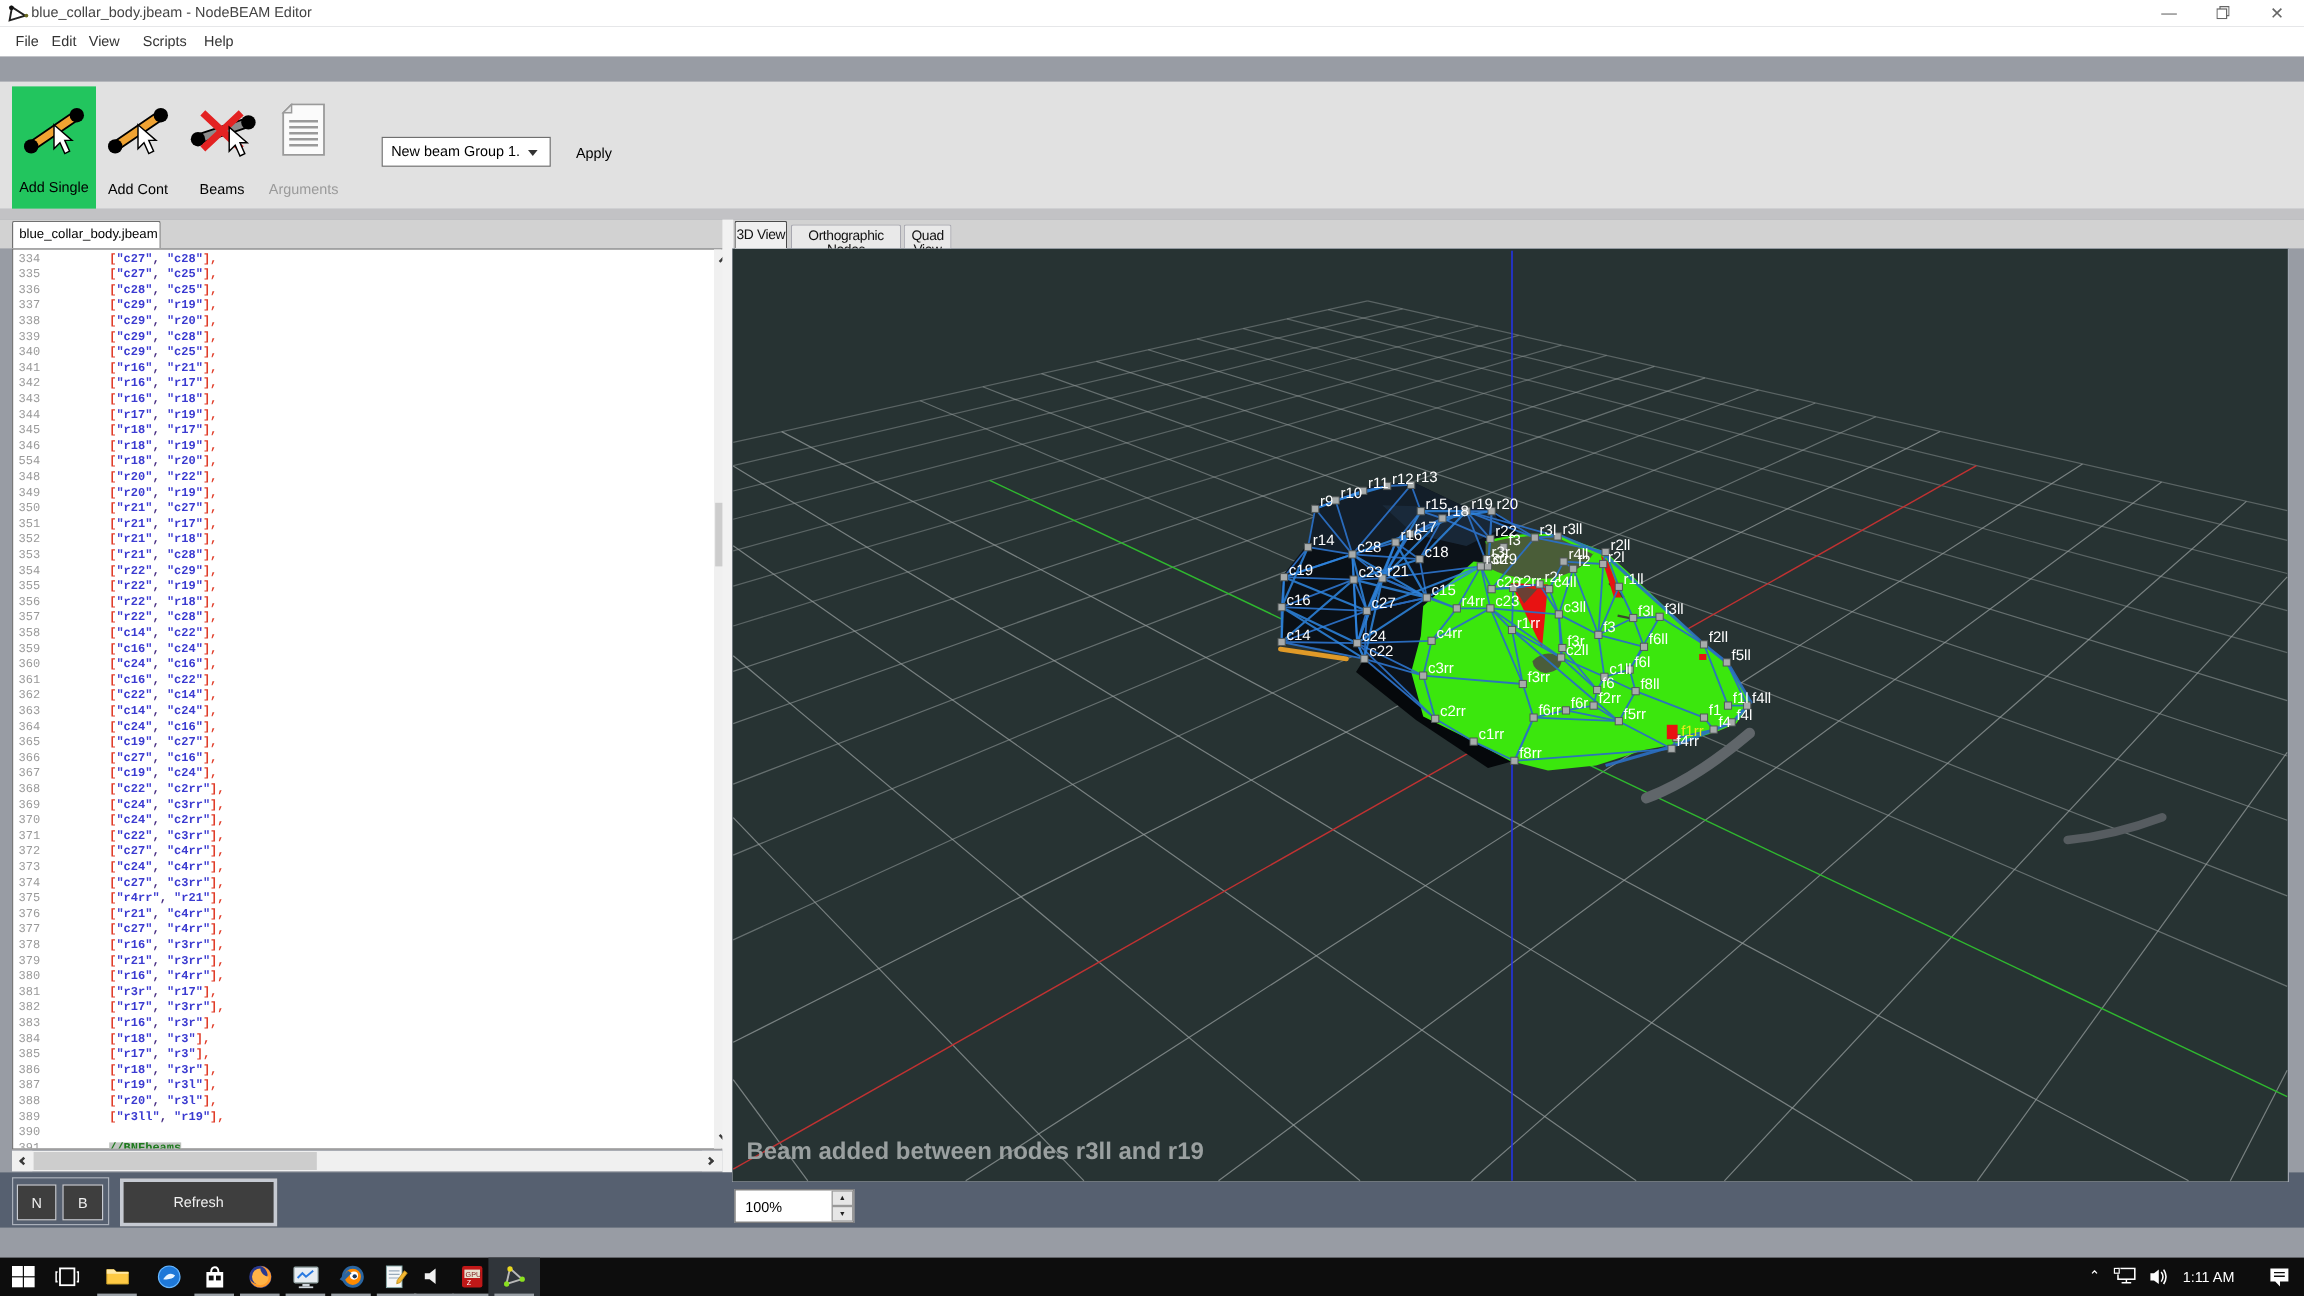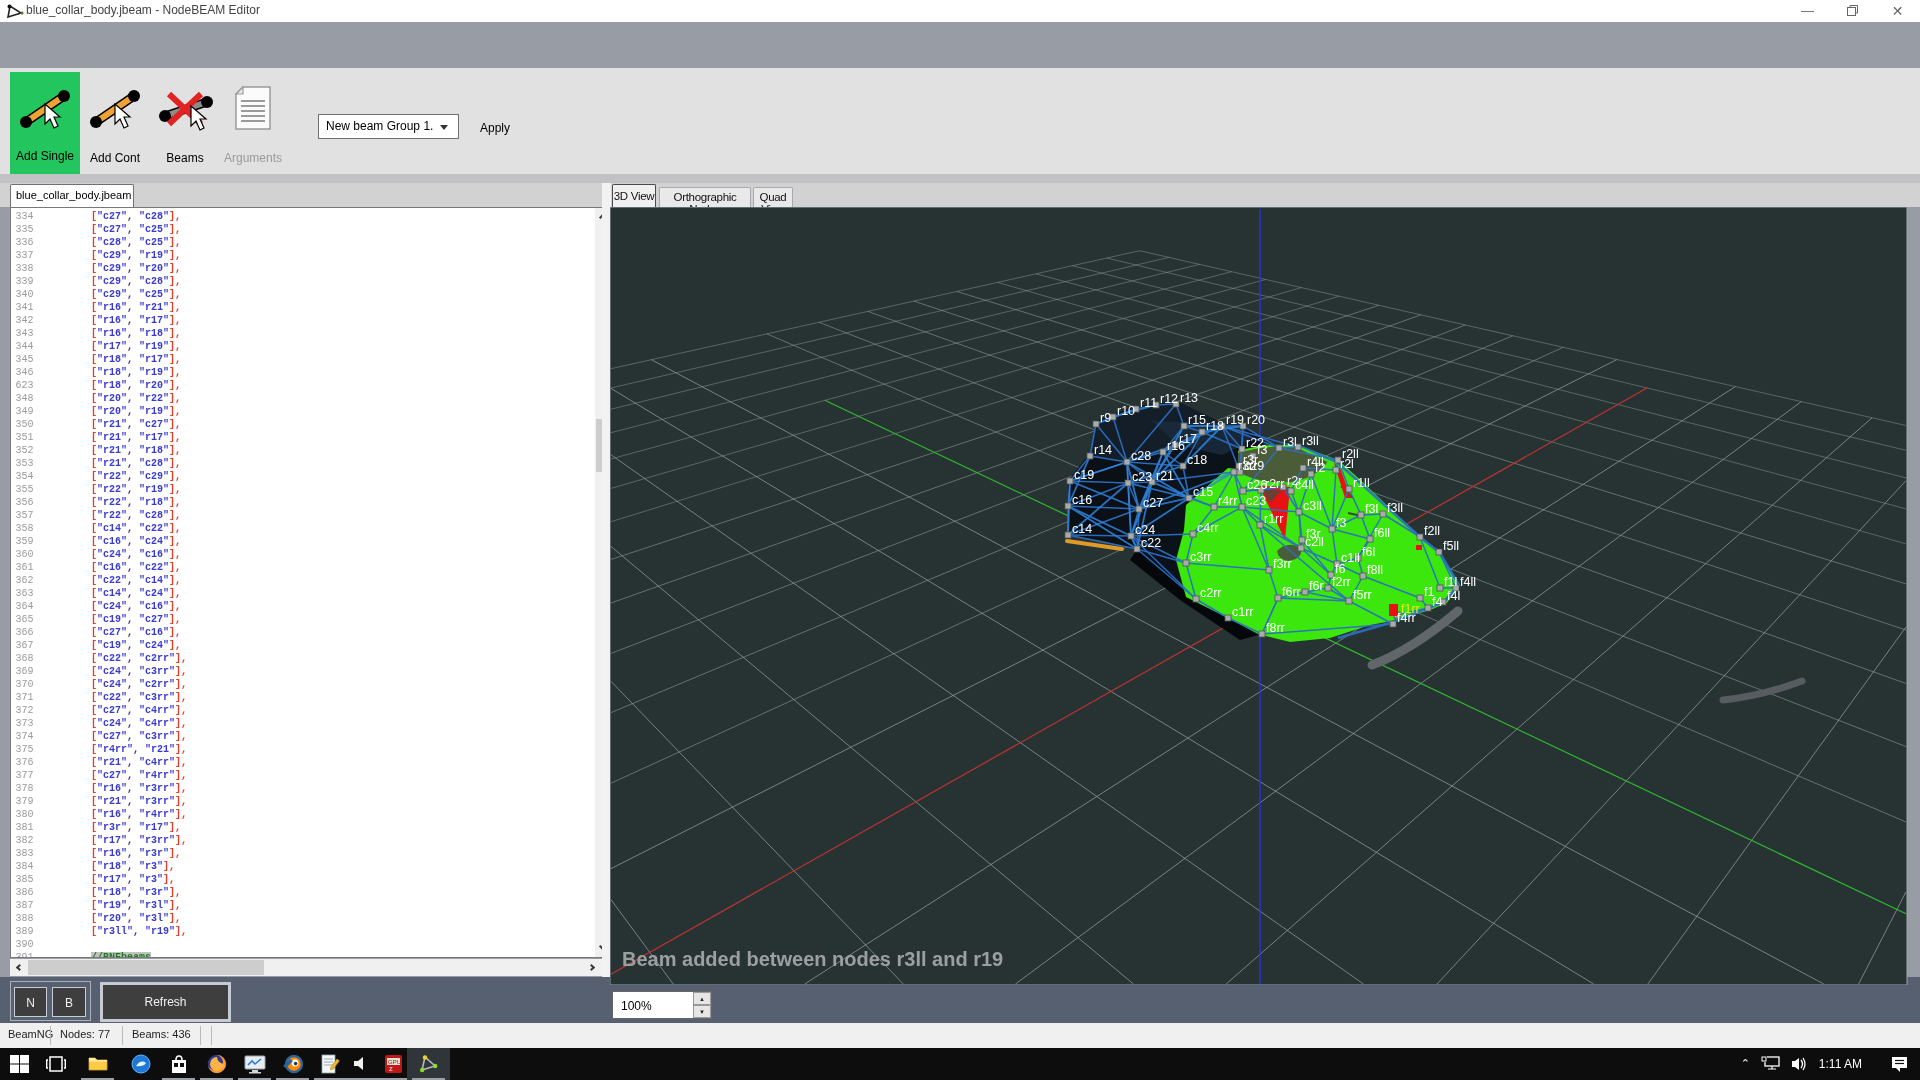--- a/index.html
+++ b/index.html
@@ -65,20 +65,27 @@
       <circle cx="3.5" cy="2.5" r="2" fill="#111"></circle>
       <circle cx="16" cy="9" r="1.6" fill="#6a6a20"></circle>
     </svg>
   <div id="title" class="abs">blue_collar_body.jbeam - NodeBEAM Editor</div>
   <div class="winbtn abs" style="right:90px">―</div>
   <div class="winbtn abs" style="right:45px"><svg width="11" height="11" viewBox="0 0 11 11" style="margin-top:5px">
         <rect x="0.5" y="2.5" width="8" height="8" fill="none" stroke="#666"></rect>
         <path d="M3,2.5 L3,0.5 L10.5,0.5 L10.5,8 L8.5,8" fill="none" stroke="#666"></path>
       </svg></div>
   <div class="winbtn abs" style="right:0px;font-size:14px">✕</div>
+  <div id="menubar" class="abs">
+    <span class="menu" style="left:13px">File</span>
+    <span class="menu" style="left:43px">Edit</span>
+    <span class="menu" style="left:74px">View</span>
+    <span class="menu" style="left:119px">Scripts</span>
+    <span class="menu" style="left:170px">Help</span>
+  </div>
   <div id="toolbar" class="abs"></div>
   <div class="tool abs" style="left:10px;top:72px;width:70px;height:102px;background:#22c55e">
     <svg width="54" height="50" viewBox="0 0 54 50" style="margin-top:12px">
       <line x1="8" y1="38" x2="46" y2="12" stroke="#000" stroke-width="9" stroke-linecap="round"></line>
       <line x1="8" y1="38" x2="46" y2="12" stroke="#f0a332" stroke-width="6" stroke-linecap="round"></line>
       <circle cx="8" cy="38" r="6" fill="#000"></circle>
         <circle cx="46" cy="12" r="6" fill="#000"></circle>
       <path d="M27,20 L27,40 L32,35 L36,44 L40,42 L36,33 L42,33 Z" fill="#fff" stroke="#000" stroke-width="1.2"></path>
     </svg>
     <div class="lbl">Add Single</div>
@@ -144,21 +151,21 @@
 <div class="ln" style="top:106px">342</div>
 <div class="cd" style="top:106px"><span class="br">[</span><span class="st">"r16"</span><span class="cm">,</span> <span class="st">"r17"</span><span class="br">],</span></div>
 <div class="ln" style="top:119px">343</div>
 <div class="cd" style="top:119px"><span class="br">[</span><span class="st">"r16"</span><span class="cm">,</span> <span class="st">"r18"</span><span class="br">],</span></div>
 <div class="ln" style="top:132px">344</div>
 <div class="cd" style="top:132px"><span class="br">[</span><span class="st">"r17"</span><span class="cm">,</span> <span class="st">"r19"</span><span class="br">],</span></div>
 <div class="ln" style="top:145px">345</div>
 <div class="cd" style="top:145px"><span class="br">[</span><span class="st">"r18"</span><span class="cm">,</span> <span class="st">"r17"</span><span class="br">],</span></div>
 <div class="ln" style="top:158px">346</div>
 <div class="cd" style="top:158px"><span class="br">[</span><span class="st">"r18"</span><span class="cm">,</span> <span class="st">"r19"</span><span class="br">],</span></div>
-<div class="ln" style="top:171px">623</div>
+<div class="ln" style="top:171px">554</div>
 <div class="cd" style="top:171px"><span class="br">[</span><span class="st">"r18"</span><span class="cm">,</span> <span class="st">"r20"</span><span class="br">],</span></div>
 <div class="ln" style="top:184px">348</div>
 <div class="cd" style="top:184px"><span class="br">[</span><span class="st">"r20"</span><span class="cm">,</span> <span class="st">"r22"</span><span class="br">],</span></div>
 <div class="ln" style="top:197px">349</div>
 <div class="cd" style="top:197px"><span class="br">[</span><span class="st">"r20"</span><span class="cm">,</span> <span class="st">"r19"</span><span class="br">],</span></div>
 <div class="ln" style="top:210px">350</div>
 <div class="cd" style="top:210px"><span class="br">[</span><span class="st">"r21"</span><span class="cm">,</span> <span class="st">"c27"</span><span class="br">],</span></div>
 <div class="ln" style="top:223px">351</div>
 <div class="cd" style="top:223px"><span class="br">[</span><span class="st">"r21"</span><span class="cm">,</span> <span class="st">"r17"</span><span class="br">],</span></div>
 <div class="ln" style="top:236px">352</div>
@@ -658,29 +665,20 @@
 <text x="1295" y="489">c4ll</text>
 </g>
 <text x="622" y="966" font-size="20" font-weight="bold" fill="#9aa0a0">Beam added between nodes r3ll and r19</text>
 </svg></div>
   <div id="zoombox" class="abs">
       <span id="zoomtxt" class="abs">100%</span>
     <div class="spin" style="top:0">▲</div>
       <div class="spin" style="top:13px">▼</div>
   </div>
 
-  <div id="statusbar" class="abs">
-    <span class="abs" style="left:8px;top:5px">BeamNG</span>
-      <span class="sbsep" style="left:50px"></span>
-    <span class="abs" style="left:60px;top:5px">Nodes: 77</span>
-      <span class="sbsep" style="left:122px"></span>
-    <span class="abs" style="left:132px;top:5px">Beams: 436</span>
-      <span class="sbsep" style="left:200px"></span>
-    <span class="sbsep" style="left:211px"></span>
-  </div>
   <div id="taskbar" class="abs">
       <svg class="abs" style="left:10px;top:7px" width="19" height="18" viewBox="0 0 19 18">
         <rect x="0" y="0" width="9" height="8.5" fill="#fff"></rect>
         <rect x="10" y="0" width="9" height="8.5" fill="#fff"></rect>
         <rect x="0" y="9.5" width="9" height="8.5" fill="#fff"></rect>
         <rect x="10" y="9.5" width="9" height="8.5" fill="#fff"></rect>
       </svg>
 <svg class="abs" style="left:46px;top:7px" width="20" height="18" viewBox="0 0 20 18">
         <rect x="4" y="2" width="12" height="14" fill="none" stroke="#fff" stroke-width="1.5"></rect>
         <path d="M2,5 L0.7,5 L0.7,13 L2,13 M18,5 L19.3,5 L19.3,13 L18,13" stroke="#fff" stroke-width="1.4" fill="none"></path>

